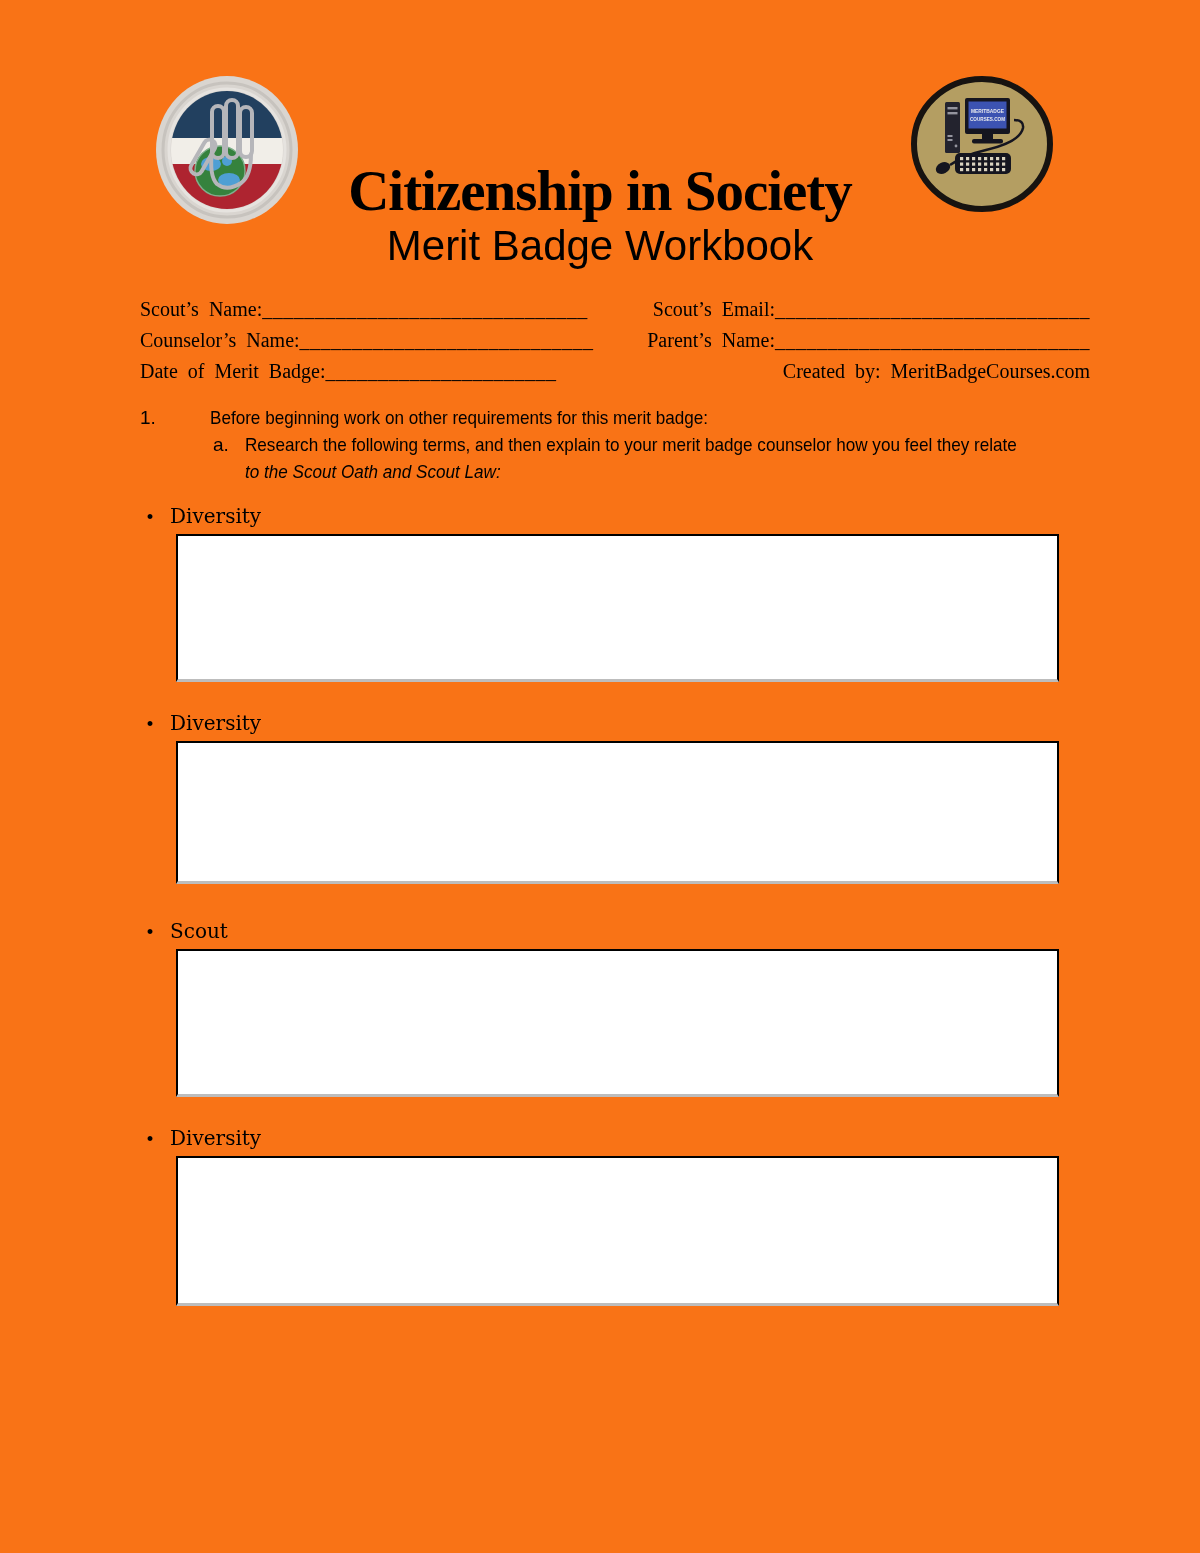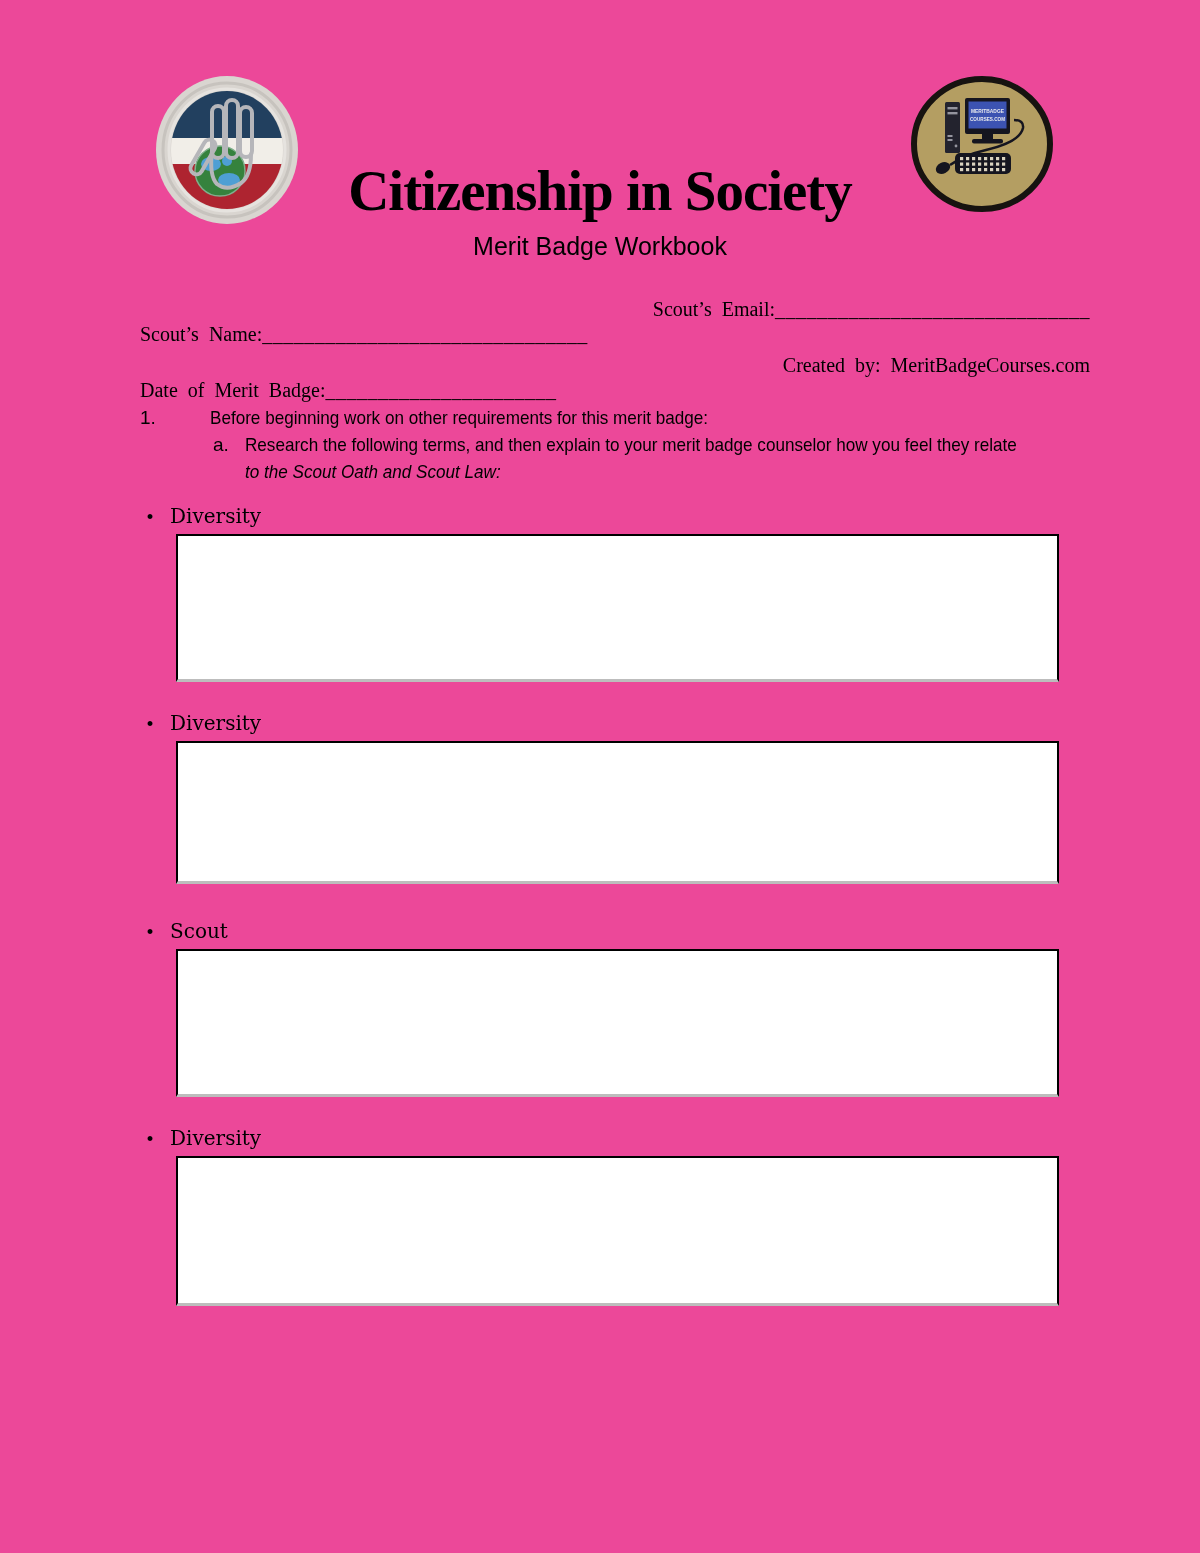--- a/index.html
+++ b/index.html
@@ -1,40 +1,40 @@
 <!DOCTYPE html>
 <html><head>
 <meta charset="utf-8">
 <style>
   * { margin:0; padding:0; box-sizing:border-box; }
   html,body { background:#ffffff; }
   body {
     width:1200px; height:1553px; position:relative;
     font-family:"Liberation Serif", serif; color:#000;
   }
-  .page { position:absolute; inset:0; background:#ec4899; overflow:hidden; }
+  .page { position:absolute; inset:0; background:#f97316; overflow:hidden; }
 
   
   .badge-left { position:absolute; left:155px; top:75px; width:144px; height:150px; }
   .badge-right { position:absolute; left:910px; top:75px; width:144px; height:138px; }
   .page-title {
     position:absolute; left:0; top:156px; width:1200px; text-align:center;
     font-family:"Liberation Serif", serif; font-weight:bold;
     font-size:57px; line-height:70px; letter-spacing:-1px;
   }
   .page-subtitle {
     position:absolute; left:0; top:226px; width:1200px; text-align:center;
-    font-family:"Liberation Sans", sans-serif; font-size:25px; line-height:40px;
+    font-family:"Liberation Sans", sans-serif; font-size:42px; line-height:40px;
   }
 
   
   .form { position:absolute; left:140px; top:294px; width:950px;
           font-size:20px; line-height:31px; word-spacing:5px; }
   .form-row { display:flex; }
-  .cell-left { width:488px; white-space:nowrap; overflow:hidden;margin-top:25px; }
+  .cell-left { width:488px; white-space:nowrap; overflow:hidden; }
   .cell-right { flex:1; white-space:nowrap; overflow:hidden;text-align:right; }
   .blank { letter-spacing:0.5px; word-spacing:0; }
 
   
   .req { position:absolute; left:140px; top:404px; width:960px;
          font-family:"Liberation Sans", sans-serif; font-size:19px; line-height:27px; }
   .narrow { display:inline-block; transform:scaleX(0.9); transform-origin:0 50%; white-space:nowrap; }
   .req-line1 { display:flex; }
   .req-num { width:70px; flex:0 0 70px; }
   .req-line2 { display:flex; margin-left:73px; }
@@ -138,20 +138,28 @@
     <div class="form-row">
       <div class="cell-left">
         <span>Scout’s Name:</span><span class="blank">_______________________________</span>
       </div>
       <div class="cell-right">
         <span>Scout’s Email:</span><span class="blank">______________________________</span>
       </div>
     </div>
     <div class="form-row">
       <div class="cell-left">
+        <span>Counselor’s Name:</span><span class="blank">____________________________</span>
+      </div>
+      <div class="cell-right">
+        <span>Parent’s Name:</span><span class="blank">______________________________</span>
+      </div>
+    </div>
+    <div class="form-row">
+      <div class="cell-left">
         <span>Date of Merit Badge:</span><span class="blank">______________________</span>
       </div>
       <div class="cell-right">
         <span>Created by: MeritBadgeCourses.com</span><span class="blank"></span>
       </div>
     </div>
   </div>
 
   <div class="req">
     <div class="req-line1">

